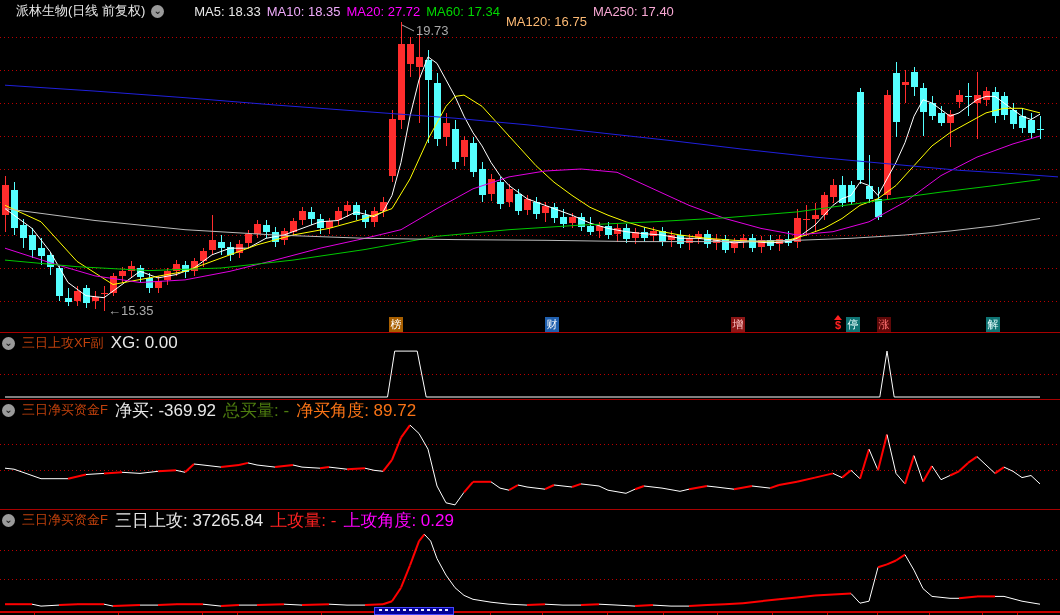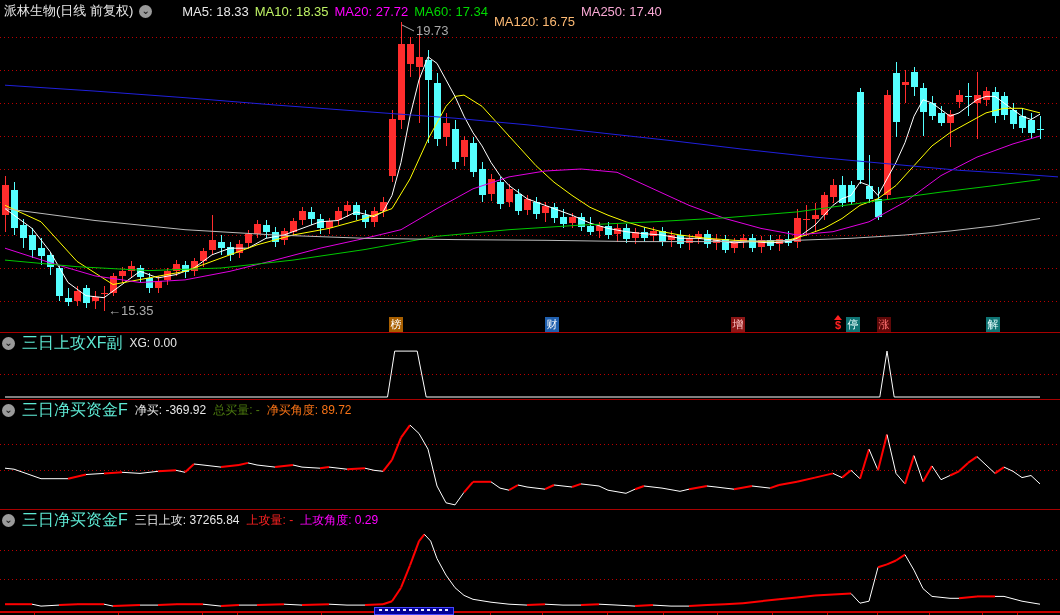--- a/index.html
+++ b/index.html
@@ -1,30 +1,30 @@
 <!DOCTYPE html>
 <html><head>
 <meta charset="utf-8">
 <style>
   html,body{margin:0;padding:0;background:#000;}
   #app{position:relative;width:1060px;height:615px;background:#000;overflow:hidden;
        font-family:"Liberation Sans","DejaVu Sans",sans-serif;}
   
-  #header{position:absolute;left:0;top:0;width:1060px;height:22px;display:flex;align-items:center;gap:6px;padding-left:4px;box-sizing:border-box;}
+  #header{position:absolute;left:0;top:0;width:1060px;height:22px;display:flex;align-items:center;gap:6px;padding-left:16px;box-sizing:border-box;}
   #header .title{color:#e8e8e8;font-size:13px;white-space:nowrap;}
   .circ-icon{width:13px;height:13px;border-radius:50%;background:#9a9a9a;color:#222;font-size:10px;line-height:12px;
              text-align:center;flex:0 0 auto;font-weight:bold;cursor:pointer;}
   .ma-item{font-size:13px;white-space:nowrap;}
   
   .chart-svg{position:absolute;left:0;display:block;}
   .divider{position:absolute;left:0;width:1060px;height:1px;background:#a80000;}
   
   .panel-label{position:absolute;left:2px;display:flex;align-items:center;gap:7px;height:18px;z-index:5;}
-  .panel-label .pname{color:#5eead4;font-size:16px;white-space:nowrap;}
-  .panel-label .pfield{font-size:12px;white-space:nowrap;}
+  .panel-label .pname{color:#c2410c;font-size:13px;white-space:nowrap;}
+  .panel-label .pfield{font-size:17px;white-space:nowrap;}
   
   .mk{position:absolute;width:14px;height:15px;font-size:11px;line-height:15px;text-align:center;color:#fff;z-index:4;cursor:pointer;}
   #mk-dollar{position:absolute;width:10px;height:16px;z-index:4;text-align:center;cursor:pointer;}
   #mk-dollar .tri{display:block;width:0;height:0;margin:0 auto;border-left:4px solid transparent;border-right:4px solid transparent;border-bottom:5px solid #ff2020;}
   #mk-dollar .dol{display:block;color:#ff2020;font-size:11px;line-height:10px;font-weight:bold;}
   
   #bottom-axis{position:absolute;left:0;top:611px;width:1060px;height:4px;background:#000;border-top:2px solid #c80000;}
   .tick{position:absolute;top:0;width:1px;height:3px;background:#c80000;}
   #date-box{position:absolute;left:374px;top:607px;width:80px;height:8px;background:#000096;border:1px solid #4646ff;box-sizing:border-box;overflow:hidden;}
   #date-box .glyphtops{margin:1px 4px 0 4px;height:2px;
@@ -32,21 +32,21 @@
 </style>
 </head>
 <body>
 
 <div id="app">
 
   <div id="header">
     <span class="title">派林生物(日线 前复权)</span>
     <span class="circ-icon">⌄</span>
     <span class="ma-item" style="color: rgb(232, 232, 232); margin-left: 24px;">MA5: 18.33</span>
-    <span class="ma-item" style="color: #bef264;">MA10: 18.35</span>
+    <span class="ma-item" style="color: #f0abfc;">MA10: 18.35</span>
     <span class="ma-item" style="color: rgb(255, 0, 255);">MA20: 27.72</span>
     <span class="ma-item" style="color: rgb(0, 216, 0);">MA60: 17.34</span>
     <span class="ma-item" style="color: #fdba74; margin-top: 20px;">MA120: 16.75</span>
     <span class="ma-item" style="color: #f9a8d4;">MA250: 17.40</span>
   </div>
 
   <svg id="main-chart" class="chart-svg" style="top:22px" width="1060" height="310">
       <line x1="0" y1="15" x2="1060" y2="15" stroke="#d00000" stroke-width="1" stroke-dasharray="1 3" shape-rendering="crispEdges" opacity="0.9"></line>
       <line x1="0" y1="48" x2="1060" y2="48" stroke="#d00000" stroke-width="1" stroke-dasharray="1 3" shape-rendering="crispEdges" opacity="0.9"></line>
       <line x1="0" y1="81" x2="1060" y2="81" stroke="#d00000" stroke-width="1" stroke-dasharray="1 3" shape-rendering="crispEdges" opacity="0.9"></line>

